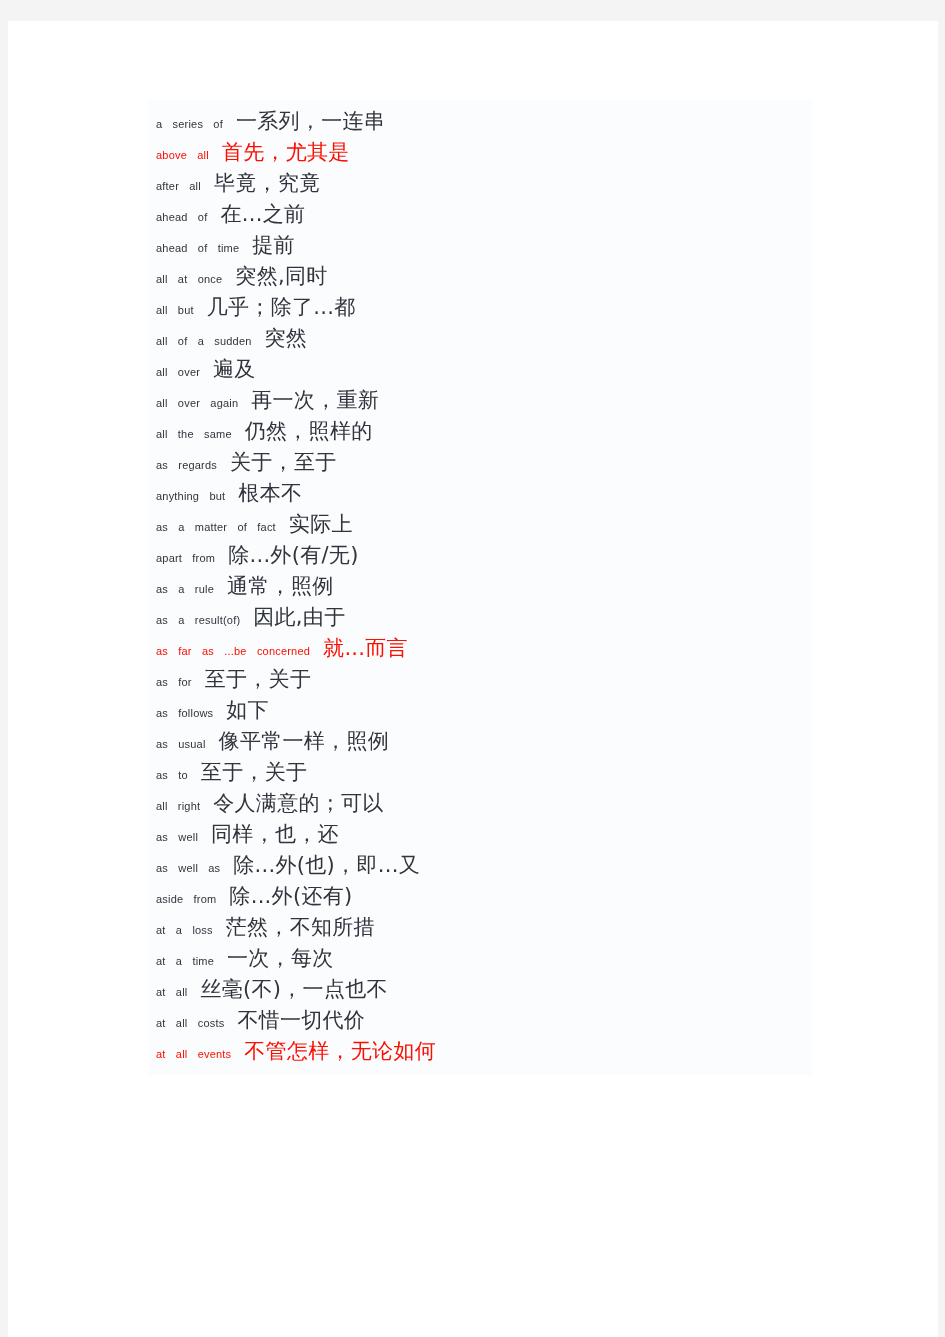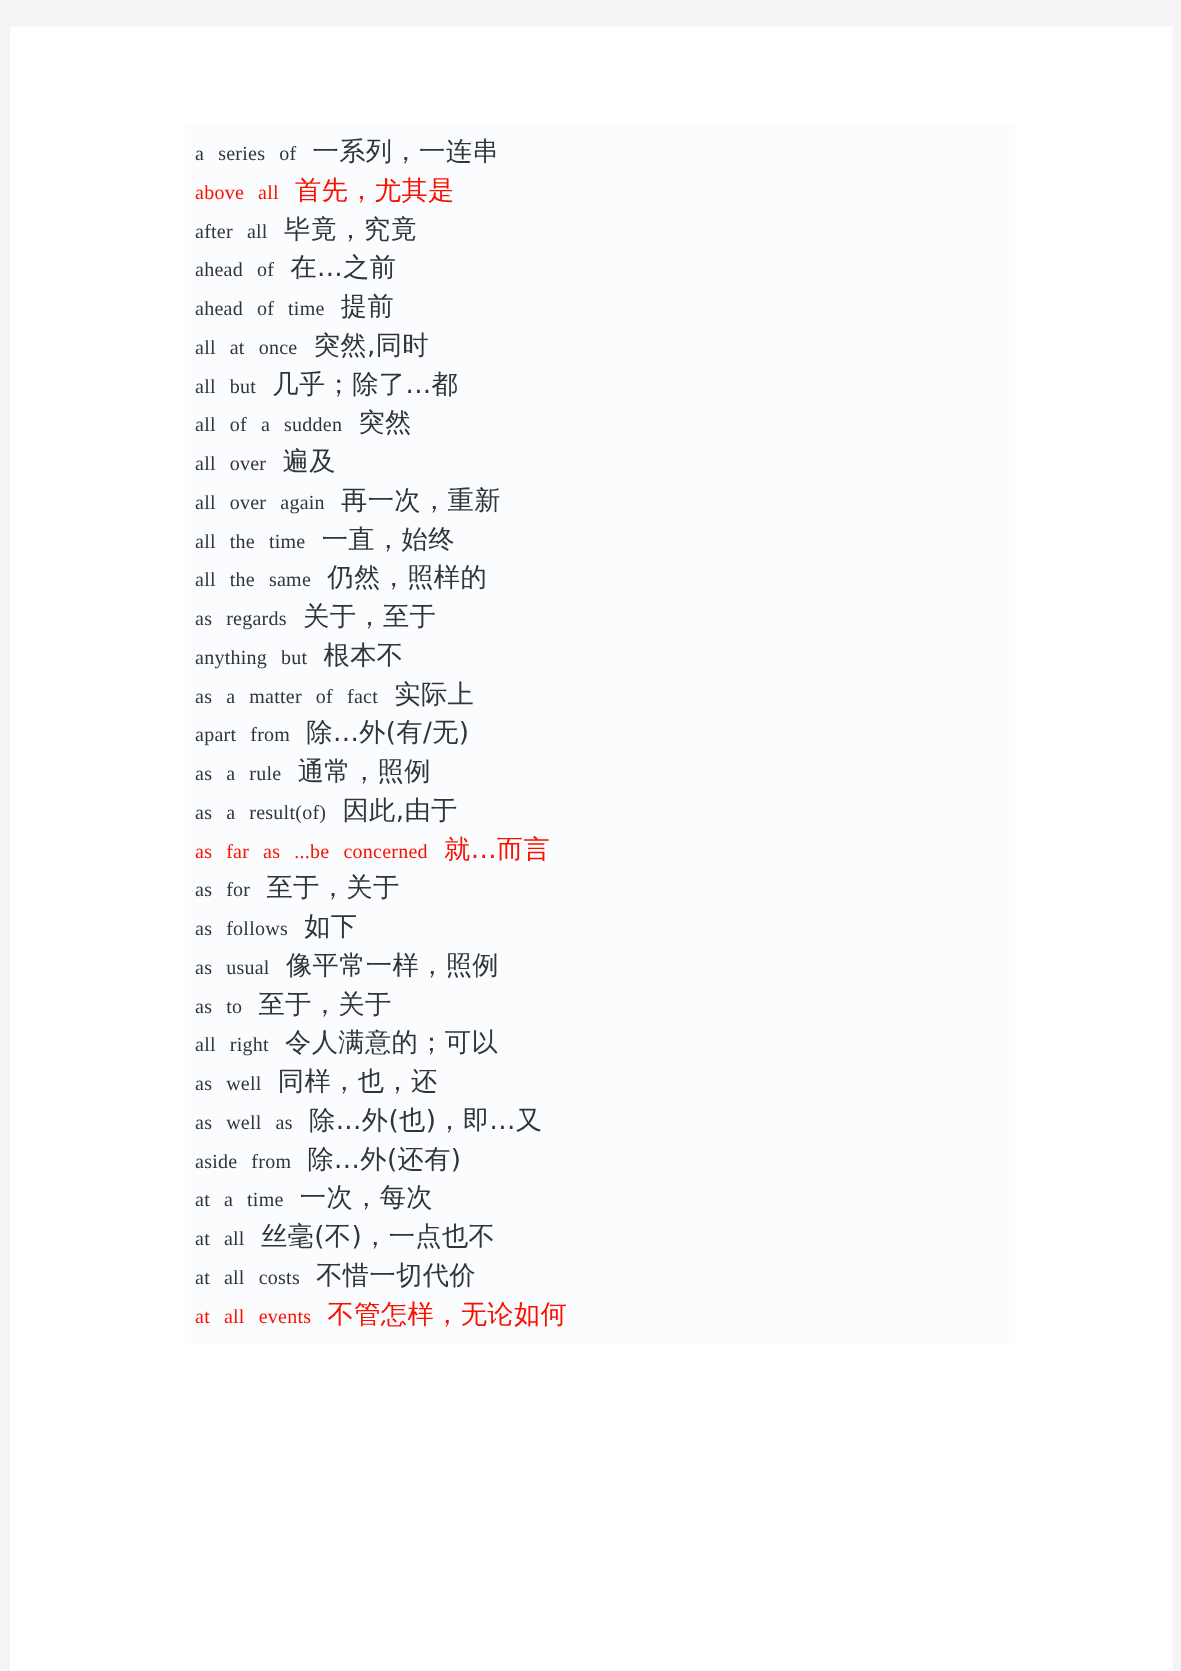--- a/index.html
+++ b/index.html
@@ -44,22 +44,22 @@
     font-size: 15px;
     color: #30343c;
   }
 
   .phrase-row.is-highlight {
     color: #fa0f00;
   }
 
   
   .en {
-    font-family: Liberation Serif, serif;
-    font-size: 16px;
+    font-family: Liberation Sans, sans-serif;
+    font-size: 11px;
     letter-spacing: 0.2px;
     word-spacing: 7px;
   }
 
   
   .cn {
     font-family: "DejaVu Sans", "Liberation Sans", sans-serif;
     font-size: 21px;
     margin-left: 13px;
     letter-spacing: 0.3px;
@@ -73,35 +73,35 @@
       <div class="phrase-row"><span class="en">a   series   of</span><span class="cn">一系列，一连串</span></div>
       <div class="phrase-row is-highlight"><span class="en">above   all</span><span class="cn">首先，尤其是</span></div>
       <div class="phrase-row"><span class="en">after   all</span><span class="cn">毕竟，究竟</span></div>
       <div class="phrase-row"><span class="en">ahead   of</span><span class="cn">在...之前</span></div>
       <div class="phrase-row"><span class="en">ahead   of   time</span><span class="cn">提前</span></div>
       <div class="phrase-row"><span class="en">all   at   once</span><span class="cn">突然,同时</span></div>
       <div class="phrase-row"><span class="en">all   but</span><span class="cn">几乎；除了...都</span></div>
       <div class="phrase-row"><span class="en">all   of   a   sudden</span><span class="cn">突然</span></div>
       <div class="phrase-row"><span class="en">all   over</span><span class="cn">遍及</span></div>
       <div class="phrase-row"><span class="en">all   over   again</span><span class="cn">再一次，重新</span></div>
-      <div class="phrase-row"><span class="en">all   the   time</span><span class="cn">一直，始终</span></div>
       <div class="phrase-row"><span class="en">all   the   same</span><span class="cn">仍然，照样的</span></div>
       <div class="phrase-row"><span class="en">as   regards</span><span class="cn">关于，至于</span></div>
       <div class="phrase-row"><span class="en">anything   but</span><span class="cn">根本不</span></div>
       <div class="phrase-row"><span class="en">as   a   matter   of   fact</span><span class="cn">实际上</span></div>
       <div class="phrase-row"><span class="en">apart   from</span><span class="cn">除...外(有/无)</span></div>
       <div class="phrase-row"><span class="en">as   a   rule</span><span class="cn">通常，照例</span></div>
       <div class="phrase-row"><span class="en">as   a   result(of)</span><span class="cn">因此,由于</span></div>
       <div class="phrase-row is-highlight"><span class="en">as   far   as   ...be   concerned</span><span class="cn">就...而言</span></div>
       <div class="phrase-row"><span class="en">as   for</span><span class="cn">至于，关于</span></div>
       <div class="phrase-row"><span class="en">as   follows</span><span class="cn">如下</span></div>
       <div class="phrase-row"><span class="en">as   usual</span><span class="cn">像平常一样，照例</span></div>
       <div class="phrase-row"><span class="en">as   to</span><span class="cn">至于，关于</span></div>
       <div class="phrase-row"><span class="en">all   right</span><span class="cn">令人满意的；可以</span></div>
       <div class="phrase-row"><span class="en">as   well</span><span class="cn">同样，也，还</span></div>
       <div class="phrase-row"><span class="en">as   well   as</span><span class="cn">除...外(也)，即...又</span></div>
       <div class="phrase-row"><span class="en">aside   from</span><span class="cn">除...外(还有)</span></div>
+      <div class="phrase-row"><span class="en">at   a   loss</span><span class="cn">茫然，不知所措</span></div>
       <div class="phrase-row"><span class="en">at   a   time</span><span class="cn">一次，每次</span></div>
       <div class="phrase-row"><span class="en">at   all</span><span class="cn">丝毫(不)，一点也不</span></div>
       <div class="phrase-row"><span class="en">at   all   costs</span><span class="cn">不惜一切代价</span></div>
       <div class="phrase-row is-highlight"><span class="en">at   all   events</span><span class="cn">不管怎样，无论如何</span></div>
     </div>
 </div>
 
 </body></html>

